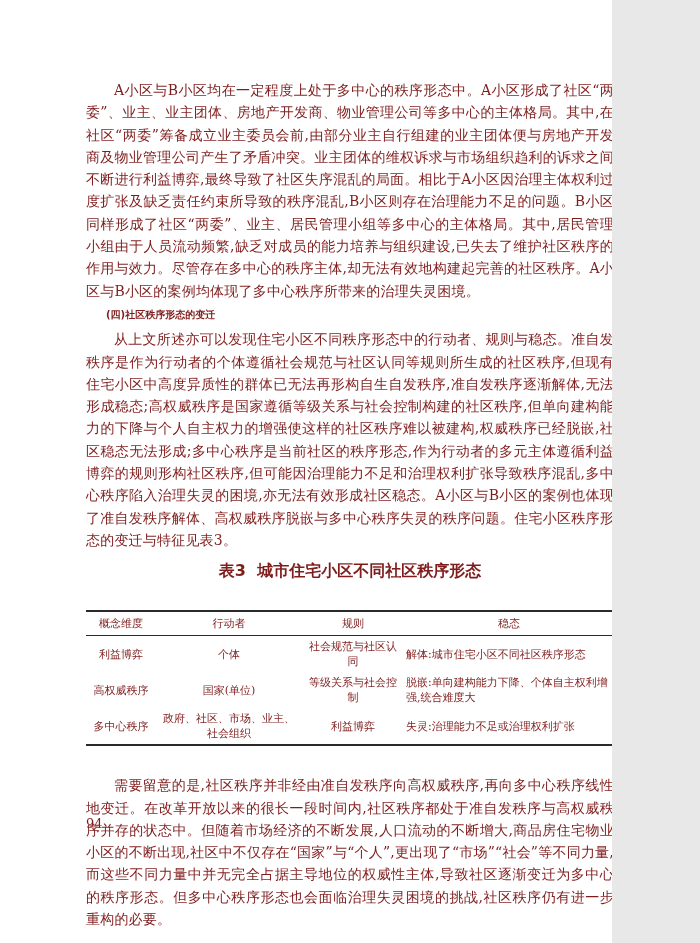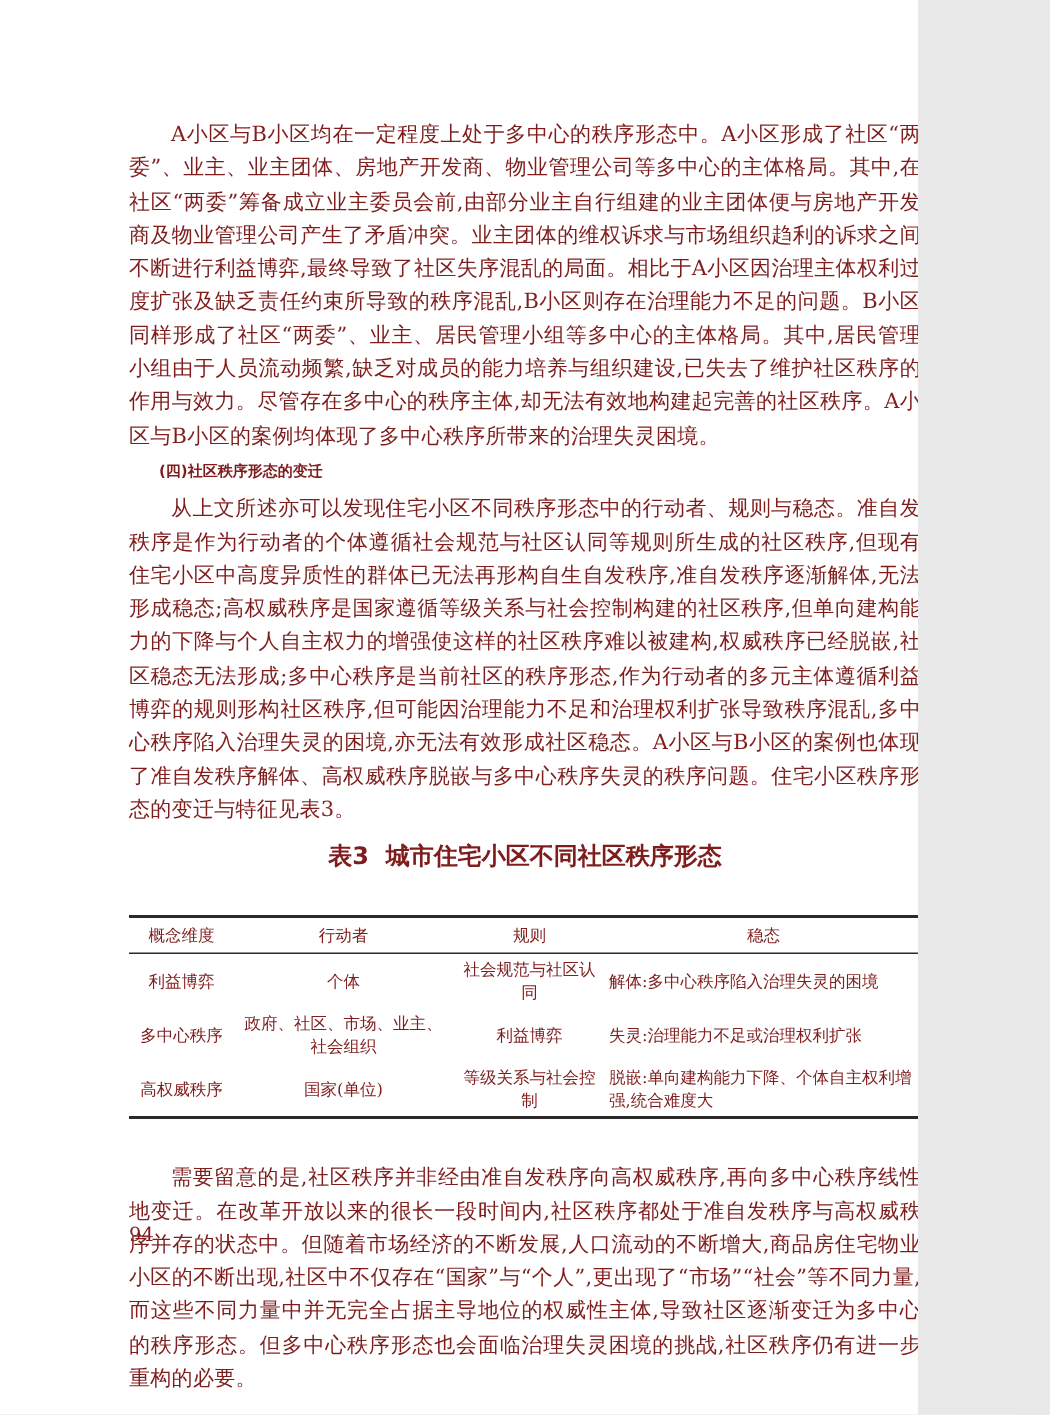--- a/index.html
+++ b/index.html
@@ -112,33 +112,33 @@
           <th>行动者</th>
           <th>规则</th>
           <th>稳态</th>
         </tr>
       </thead>
       <tbody>
         <tr>
           <td>利益博弈</td>
           <td>个体</td>
           <td>社会规范与社区认同</td>
-          <td class="left">解体:多中心秩序陷入治理失灵的困境</td>
+          <td class="left">解体:城市住宅小区不同社区秩序形态</td>
+        </tr>
+        <tr>
+          <td>高权威秩序</td>
+          <td>国家(单位)</td>
+          <td>等级关系与社会控制</td>
+          <td class="left">脱嵌:单向建构能力下降、个体自主权利增强,统合难度大</td>
         </tr>
         <tr>
           <td>多中心秩序</td>
           <td>政府、社区、市场、业主、社会组织</td>
           <td>利益博弈</td>
           <td class="left">失灵:治理能力不足或治理权利扩张</td>
-        </tr>
-        <tr>
-          <td>高权威秩序</td>
-          <td>国家(单位)</td>
-          <td>等级关系与社会控制</td>
-          <td class="left">脱嵌:单向建构能力下降、个体自主权利增强,统合难度大</td>
         </tr>
       </tbody>
     </table>
 
     <p class="body-para after-table">需要留意的是,社区秩序并非经由准自发秩序向高权威秩序,再向多中心秩序线性地变迁。在改革开放以来的很长一段时间内,社区秩序都处于准自发秩序与高权威秩序并存的状态中。但随着市场经济的不断发展,人口流动的不断增大,商品房住宅物业小区的不断出现,社区中不仅存在“国家”与“个人”,更出现了“市场”“社会”等不同力量,而这些不同力量中并无完全占据主导地位的权威性主体,导致社区逐渐变迁为多中心的秩序形态。但多中心秩序形态也会面临治理失灵困境的挑战,社区秩序仍有进一步重构的必要。</p>
 
     <h2 class="section-heading">三、社区元治理秩序的重构:主体再造与规范再生产</h2>
 
     <p class="body-para">“元治理”,即所谓“对治理的治理”,是解决治理失灵问题的关键,也是在现有社区多中心秩序基础上形构更加有序社区秩序的有益思路。“元治理”理论强调,在治理过程中,由国家或政府扮演“同辈中的长者”的角色,负责设计制度设想、提供治理基本规则、统筹协调其他不同治理主体关系、整合</p>
 

